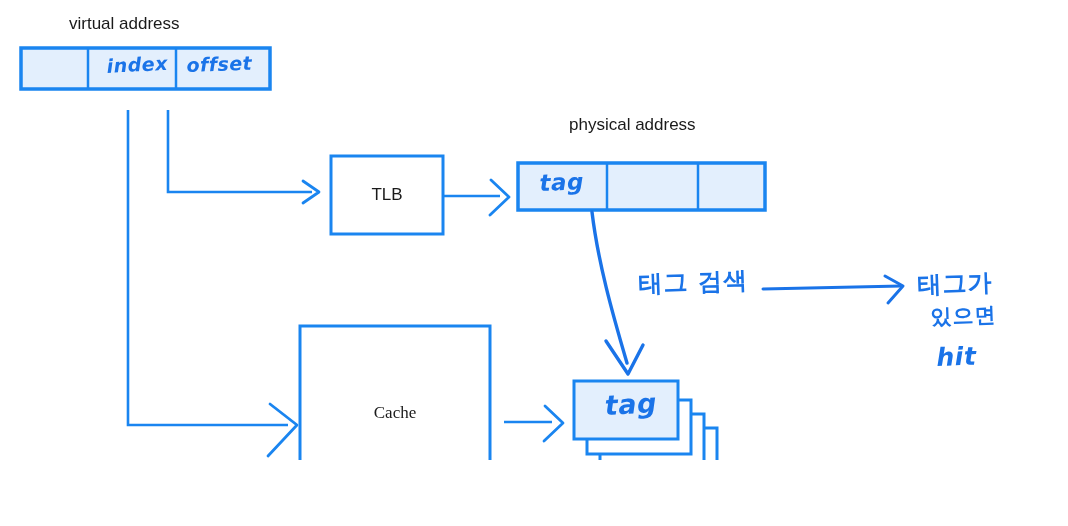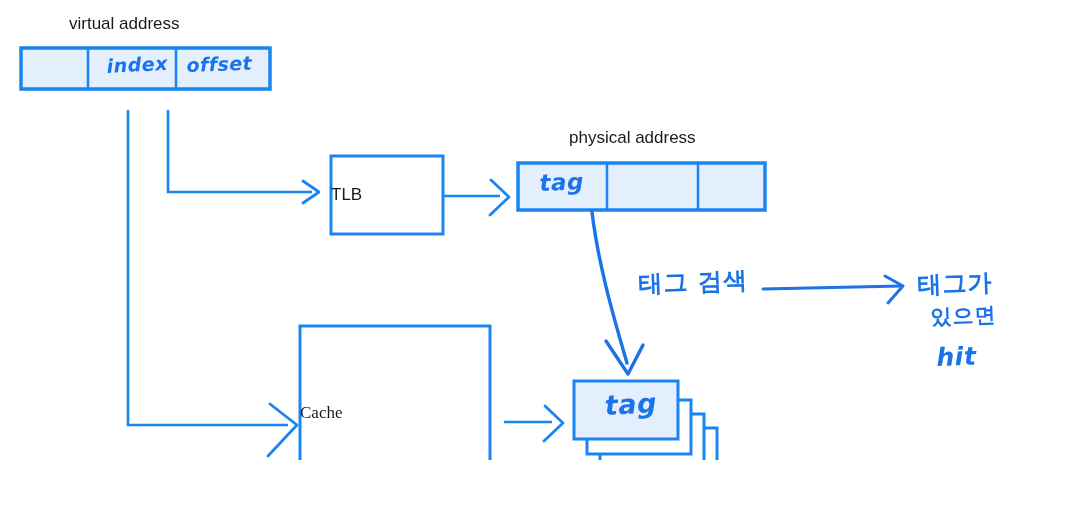--- a/index.html
+++ b/index.html
@@ -30,21 +30,21 @@
     font-family: "Liberation Sans", sans-serif;
     font-size: 17px;
     white-space: nowrap;
   }
   .box-label {
     position: absolute;
     color: #1a1a1a;
     font-family: "Liberation Sans", sans-serif;
     font-size: 17px;
     white-space: nowrap;
-    text-align: left;
+    text-align: center;
   }
   .hand-label {
     position: absolute;
     color: #1a73e8;
     font-family: "DejaVu Sans", sans-serif;
     font-weight: 600;
     white-space: nowrap;
     transform-origin: left top;
   }
   .hand-en {
@@ -118,21 +118,21 @@
       <rect x="613" y="428" width="104" height="54" fill="#ffffff" stroke="#1a85f0" stroke-width="3"></rect>
       <rect x="600" y="414" width="104" height="54" fill="#ffffff" stroke="#1a85f0" stroke-width="3"></rect>
       <rect x="587" y="400" width="104" height="54" fill="#ffffff" stroke="#1a85f0" stroke-width="3"></rect>
       <rect x="574" y="381" width="104" height="58" fill="#e3effd" stroke="#1a85f0" stroke-width="3"></rect>
     </g>
 
   </svg>
 
   <div class="printed-label" style="left:69px; top:14px;">virtual address</div>
 
-  <div class="printed-label" style="left:569px; top:128px;text-align:center;">physical address</div>
+  <div class="printed-label" style="left:569px; top:115px;text-align:center;">physical address</div>
 
   <div class="box-label" style="left:331px; top:185px; width:112px;">TLB</div>
 
   <div class="box-label" style="left:300px; top:403px; width:190px;font-family:Liberation Serif, serif;">Cache</div>
 
   <div class="hand-label hand-en" style="left:106px; top:55px; transform: rotate(-3deg);">index</div>
 
   <div class="hand-label hand-en" style="left:186px; top:54px; transform: rotate(-2deg);">offset</div>
 
   <div class="hand-label hand-en" style="left:539px; top:170px; font-size:23px; transform: rotate(-2deg);">tag</div>

